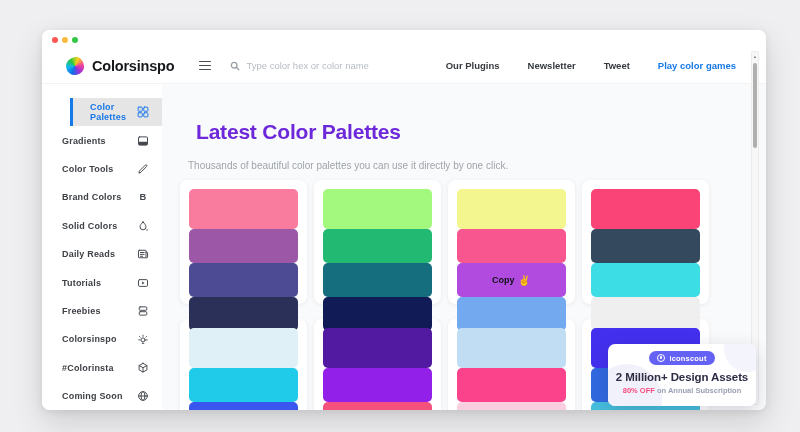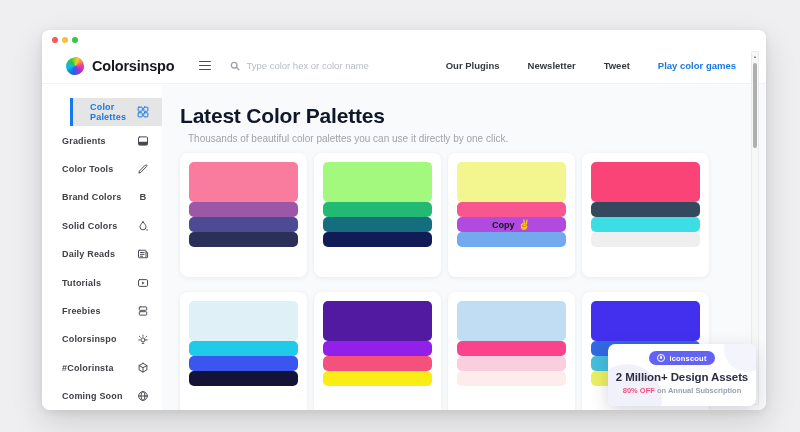--- a/index.html
+++ b/index.html
@@ -35,26 +35,26 @@
            padding-top:14px;box-sizing:border-box;}
   .side-item{height:28.4px;display:flex;align-items:center;padding:0 13px 0 20px;
              position:relative;cursor:pointer;}
   .side-label{font-size:9px;font-weight:700;color:#3E4146;letter-spacing:.2px;}
   .side-icon{margin-left:auto;width:12px;height:12px;color:#45494F;display:flex;align-items:center;}
   .side-icon svg{width:12px;height:12px;}
   .side-item.active{background:#e5e5e5;margin-left:28px;}
   .side-item.active::before{content:'';position:absolute;left:0;top:0;bottom:0;width:3px;background:#1778E8;}
   .side-item.active .side-label,.side-item.active .side-icon{color:#1778E8;}
   .main{position:absolute;left:120px;top:0;right:0;bottom:0;padding:20px 0 0 18px;box-sizing:border-box;}
-  .title{font-size:21px;font-weight:700;color:#0f172a;margin:0;letter-spacing:-.2px;}
+  .title{font-size:21px;font-weight:700;color:#6d28d9;margin:16px;letter-spacing:-.2px;}
   .subtitle{font-size:10px;color:#9FA4AA;margin:5px 0 0 8px;}
   .grid{margin-top:9px;display:grid;grid-template-columns:repeat(4,127px);gap:15px 7px;width:529px;}
   .card{background:#fff;border-radius:8px;padding:9px;box-sizing:border-box;height:124px;
         box-shadow:0 1px 5px rgba(0,0,0,.07);cursor:pointer;}
-  .stripe{height:15px;border-radius:5px;position:relative;}
+  .stripe{height:34px;border-radius:5px;position:relative;}
   .stripe.first{height:40px;}
   .copy-overlay{position:absolute;inset:0;display:flex;align-items:center;justify-content:center;
                 gap:4px;font-size:9px;font-weight:800;color:#101114;}
   .copy-emoji{color:#F0A500;font-size:10px;font-weight:400;}
   
   .scrollbar{position:absolute;top:21px;right:7px;bottom:5px;width:8px;background:#F7F7F7;
              border:1px solid #EBEBEB;box-sizing:border-box;border-radius:1px;}
   .sb-thumb{position:absolute;left:1px;top:11px;width:4px;height:85px;background:#AFAFAF;border-radius:2px;}
   .sb-arrow{position:absolute;left:0;width:6px;text-align:center;font-size:4px;color:#7A7A7A;line-height:6px;}
   .sb-arrow.up{top:2px;} .sb-arrow.down{bottom:2px;}

